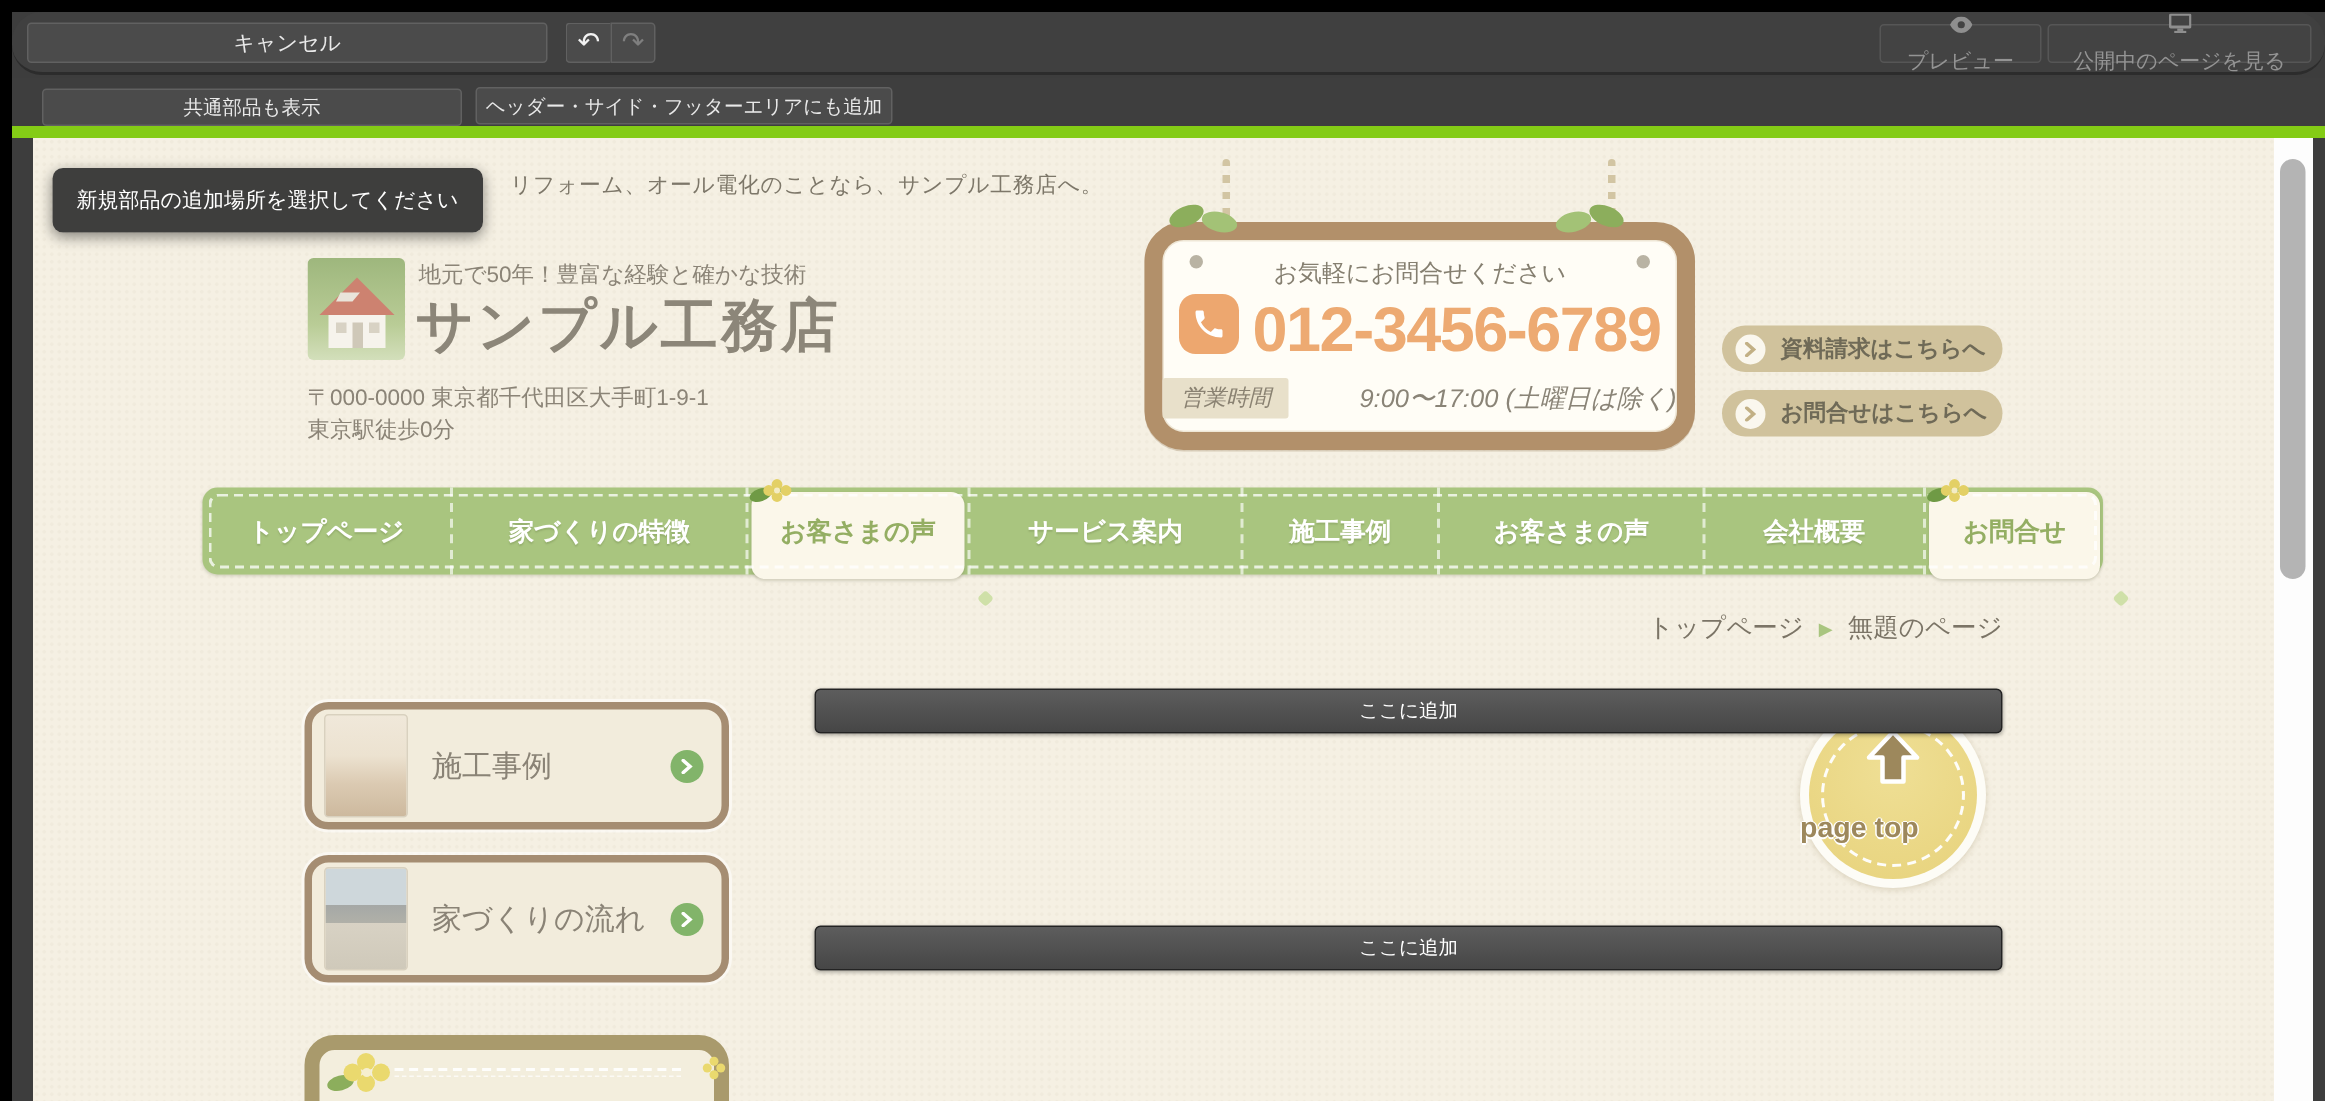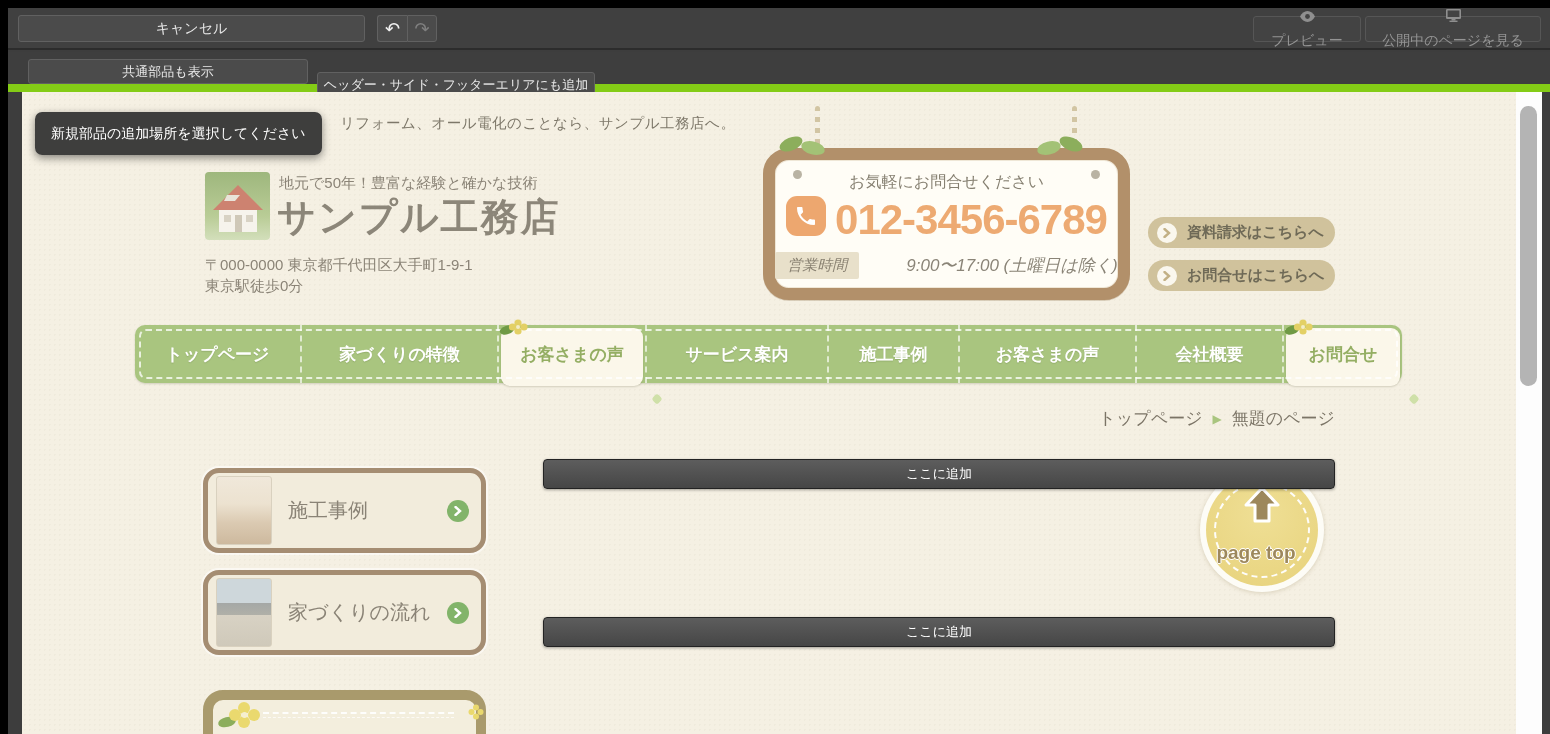--- a/index.html
+++ b/index.html
@@ -3,35 +3,35 @@
 <meta charset="utf-8">
 <style>
   * { margin:0; padding:0; box-sizing:border-box; }
   html,body { width:1550px; height:734px; overflow:hidden; }
   body { font-family:"Liberation Sans","DejaVu Sans",sans-serif; background:#000; position:relative; }
 
   .app { position:absolute; left:8px; top:8px; width:1542px; height:726px; background:#3d3d3d; }
 
   
   .row1 { position:absolute; left:0; top:0; width:100%; height:42px; background:#404040;
-          border-bottom:2px solid #2c2c2c; }
+          border-bottom:2px solid #2c2c2c;border-radius:20px; }
   .row2 { position:absolute; left:0; top:44px; width:100%; height:40px; background:#3e3e3e;
           border-bottom:8px solid #84cc16; }
   .btn-dark { position:absolute; background:#4b4b4b; border:1px solid #616161; border-radius:3px;
           color:#e9e9e9; font-size:14px; display:flex; align-items:center; justify-content:center;
           cursor:pointer; }
   #cancel-btn { left:10px; top:7px; width:347px; height:27px; }
   #undo-btn  { left:369px; top:7px; width:30px; height:27px; font-size:18px; color:#f2f2f2; border-right:none; border-radius:3px 0 0 3px; }
   #redo-btn  { left:399px; top:7px; width:30px; height:27px; font-size:18px; color:#7f7f7f; border-radius:0 3px 3px 0; }
   .btn-ghost { position:absolute; background:#434343; border:1px solid #565656; border-radius:3px;
           color:#949494; font-size:14px; display:flex; align-items:center; justify-content:center; gap:7px; cursor:pointer;flex-direction:column; }
   #preview-btn { left:1245px; top:8px; width:108px; height:26px; }
   #view-published-btn { left:1357px; top:8px; width:176px; height:26px; }
   #show-common-btn { left:20px; top:7px; width:280px; height:25px; font-size:13px; }
-  #add-areas-btn   { left:309px; top:20px; width:278px; height:25px; font-size:13px; }
+  #add-areas-btn   { left:309px; top:6px; width:278px; height:25px; font-size:13px; }
 
   
   .tooltip { position:absolute; left:27px; top:104px; height:43px; padding:0 16px;
           background:rgba(56,56,56,0.97); border-radius:7px; color:#fff; font-size:14px;
           display:flex; align-items:center; white-space:nowrap; z-index:60;
           box-shadow:0 3px 9px rgba(0,0,0,0.45); }
 
   
   .page { position:absolute; left:14px; top:84px; width:1494px; height:642px;
           background:#f5f0e3;
@@ -134,21 +134,21 @@
   .flower-tl { left:4px; top:-2px; }
   .flower-tr { right:8px; top:4px; }
 
   
   .page-top { left:1178px; top:376px; width:124px; height:124px; border-radius:50%;
          background:#fdfcf6; z-index:10; box-shadow:0 1px 4px rgba(140,120,70,0.25); cursor:pointer; }
   .pt-yellow { position:absolute; inset:6px; border-radius:50%;
          background:radial-gradient(circle at 50% 35%, #efdf95, #e7d27b); }
   .pt-dash { position:absolute; inset:14px; border:2px dashed rgba(255,255,255,0.95); border-radius:50%; }
   .pt-arrow { left:42px; top:18px; }
-  .pt-label { left:0; right:12px; top:74px; text-align:center; font-size:19px; font-weight:bold; color:#9d885c;
+  .pt-label { left:0; right:12px; top:74px; text-align:left; font-size:19px; font-weight:bold; color:#9d885c;
          text-shadow:-1px 0 0 #fff, 1px 0 0 #fff, 0 -1px 0 #fff, 0 1px 0 #fff; }
 </style>
 </head>
 <body>
 
 <div class="app">
 
   <div class="row1">
     <div class="btn-dark" id="cancel-btn">キャンセル</div>
     <div class="btn-dark" id="undo-btn">

